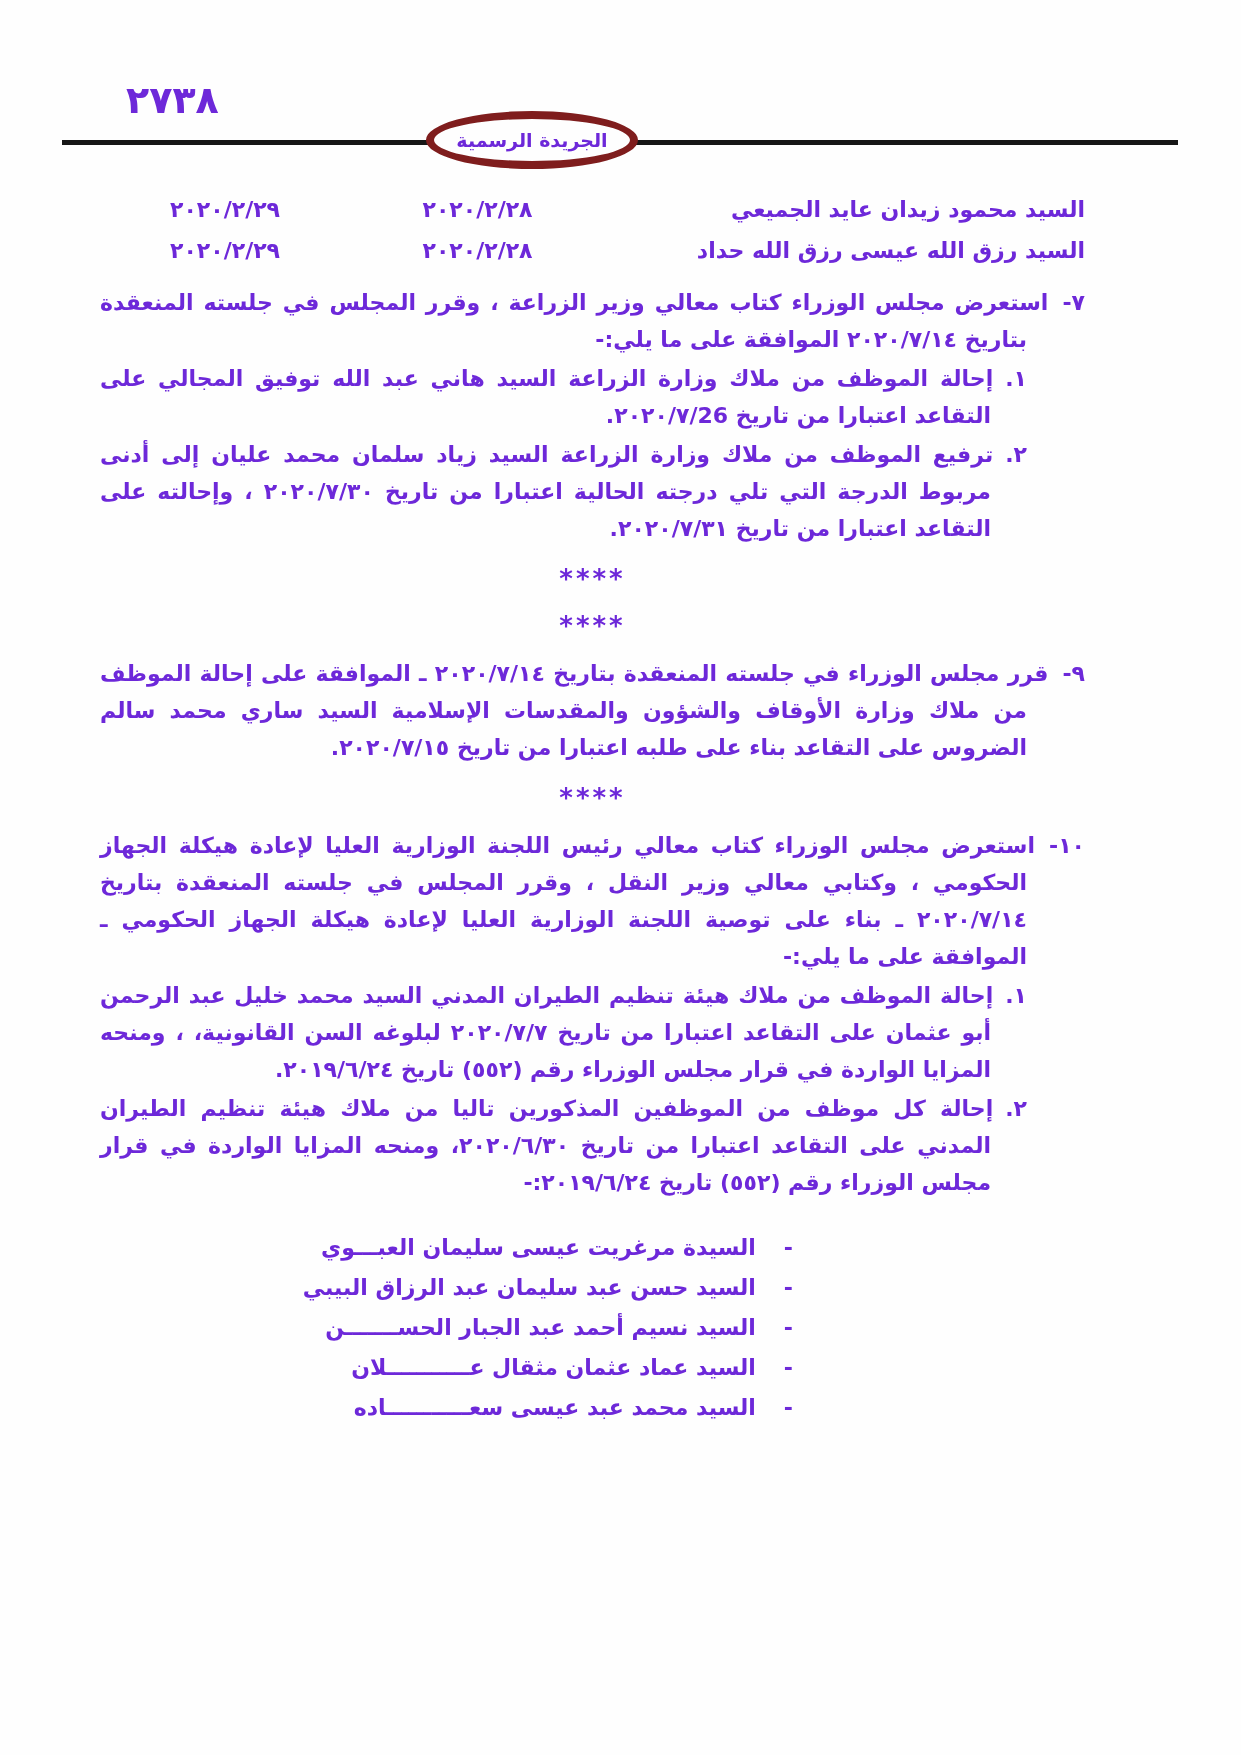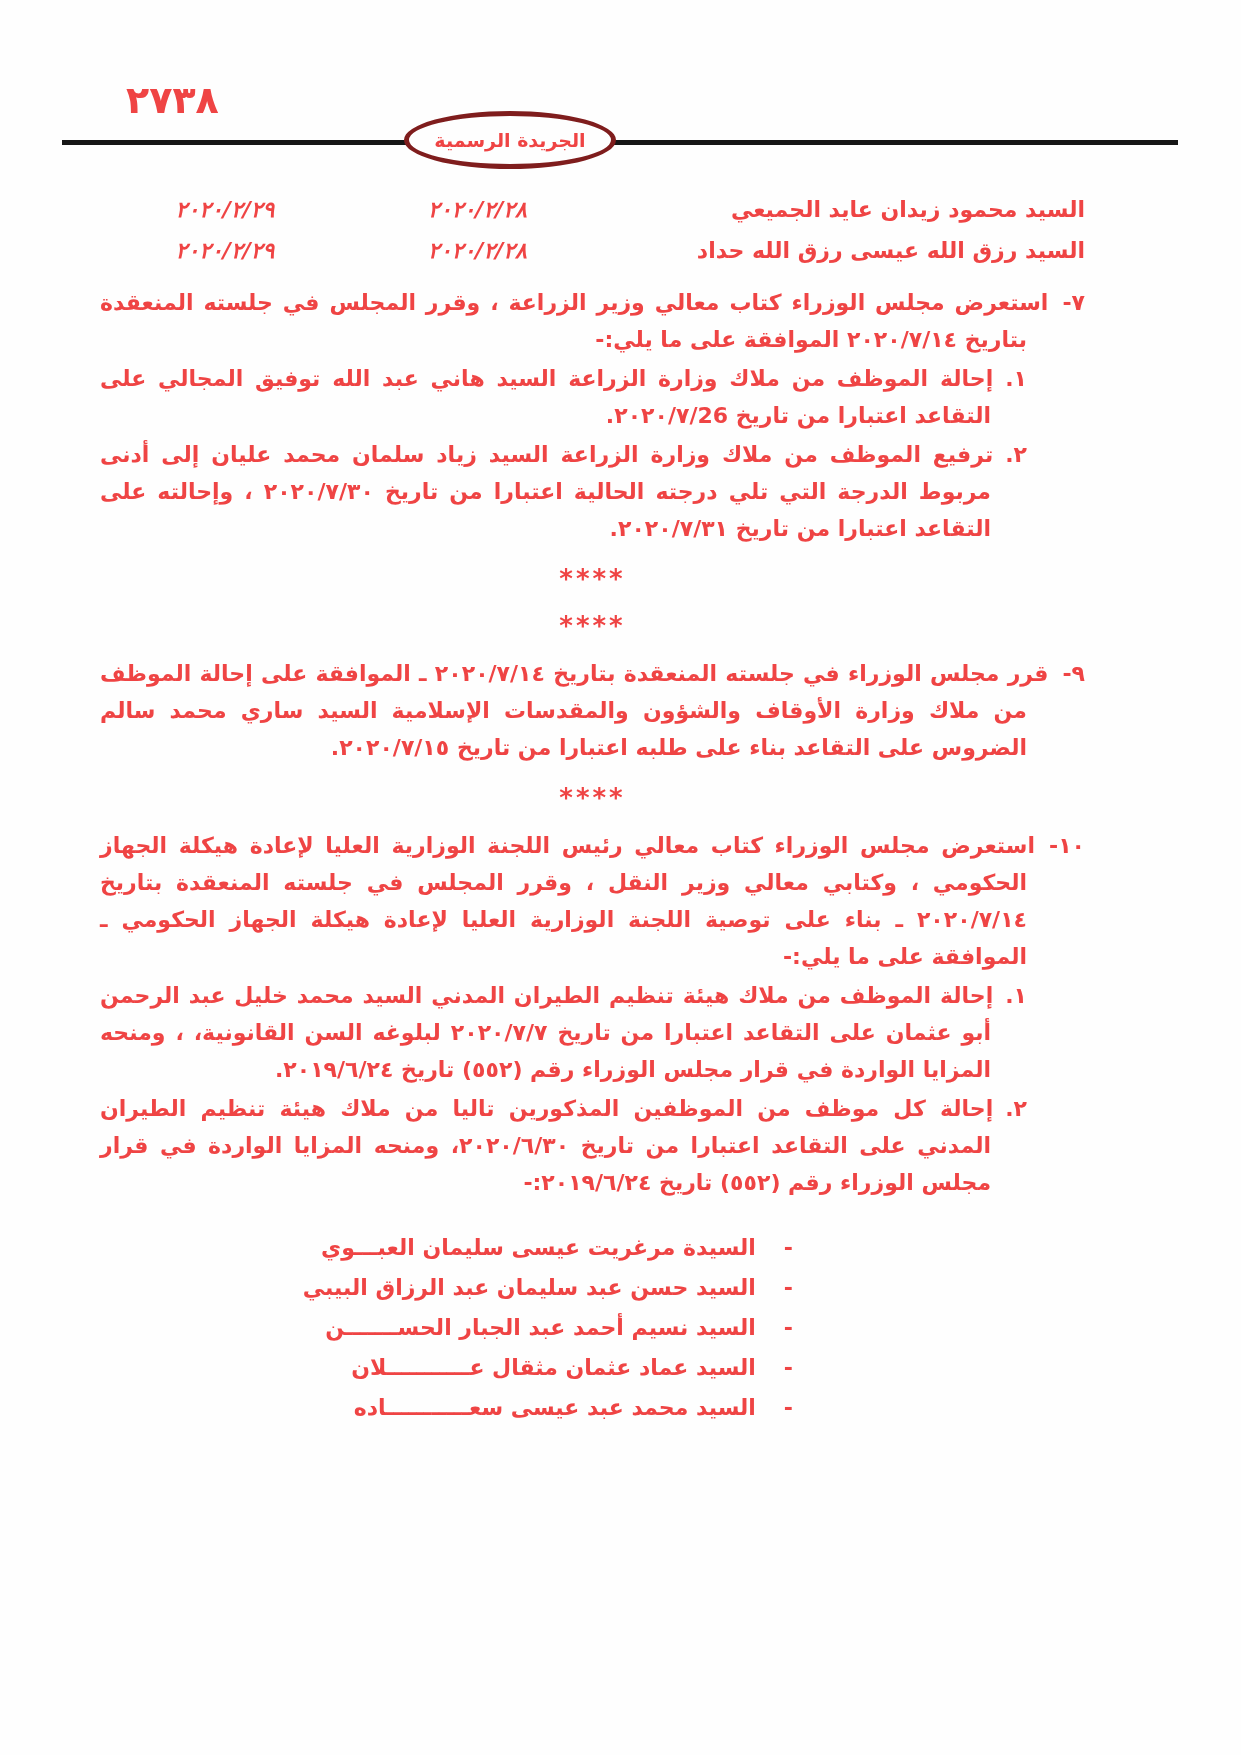--- a/index.html
+++ b/index.html
@@ -1,39 +1,39 @@
 <!DOCTYPE html>
 <html lang="ar" dir="rtl"><head>
 <meta charset="utf-8">
 <style>
   * { margin:0; padding:0; box-sizing:border-box; }
   html,body { background:#ffffff; }
   .page {
     position:relative;
     width:1241px; height:1755px;
     background:#fefefe;
-    color:#ef4444;
+    color:#6d28d9;
     direction:rtl;
     overflow:hidden;
     font-family:"DejaVu Sans","Liberation Sans",sans-serif;
     font-weight:bold;
     margin:0 auto;
   }
   
   .page-number {
     position:absolute; top:78px; left:126px;
     font-size:38px; letter-spacing:2px;
   }
   .header-rule {
     position:absolute; top:140px; left:62px; width:1116px; height:5px;
     background:#161616; z-index:1;
   }
   .gazette-oval {
-    position:absolute; top:111px; left:404px; width:212px; height:58px;
-    background:#fefefe; border:5px solid #7f1d1d; border-radius:50%;
+    position:absolute; top:111px; left:426px; width:212px; height:58px;
+    background:#fefefe; border:8px solid #7f1d1d; border-radius:50%;
     display:flex; align-items:center; justify-content:center;
     z-index:2;
   }
   .gazette-oval-inner {
     width:calc(100% - 8px); height:calc(100% - 8px);
     border-radius:50%;
     display:flex; align-items:center; justify-content:center;
   }
   .gazette-title { font-size:19px; white-space:nowrap; }
   
@@ -41,21 +41,21 @@
     position:absolute; top:190px; right:156px; left:100px;
     font-size:22px; line-height:1.68;
     text-align:justify;
   }
   .entries { margin-bottom:14px; }
   .entry-row {
     display:grid; grid-template-columns:1fr 255px 250px;
     line-height:1.85;
   }
   .entry-name { text-align:right; }
-  .entry-date { text-align:center;font-style:italic; }
+  .entry-date { text-align:center; }
   .item { margin-top:14px; }
   .item-head { padding-right:58px; text-indent:-58px; }
   .item-num { margin-left:14px; }
   .subitem { margin-right:58px; padding-right:36px; text-indent:-36px; margin-top:2px; }
   .sub-num { margin-left:12px; }
   .separator {
     text-align:center; font-size:26px; letter-spacing:3px;
     margin:16px 0 6px 0; line-height:1.2;
   }
   .names { margin-top:26px; margin-right:292px; }

